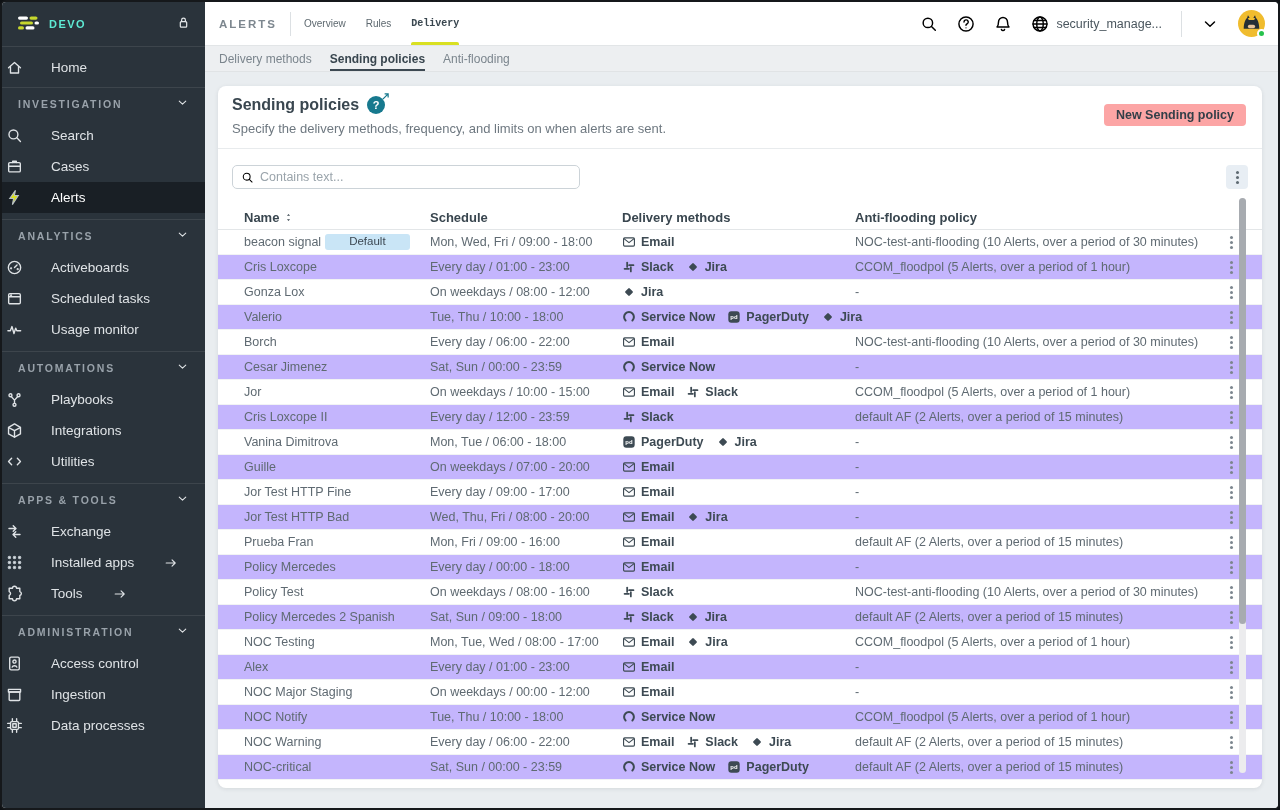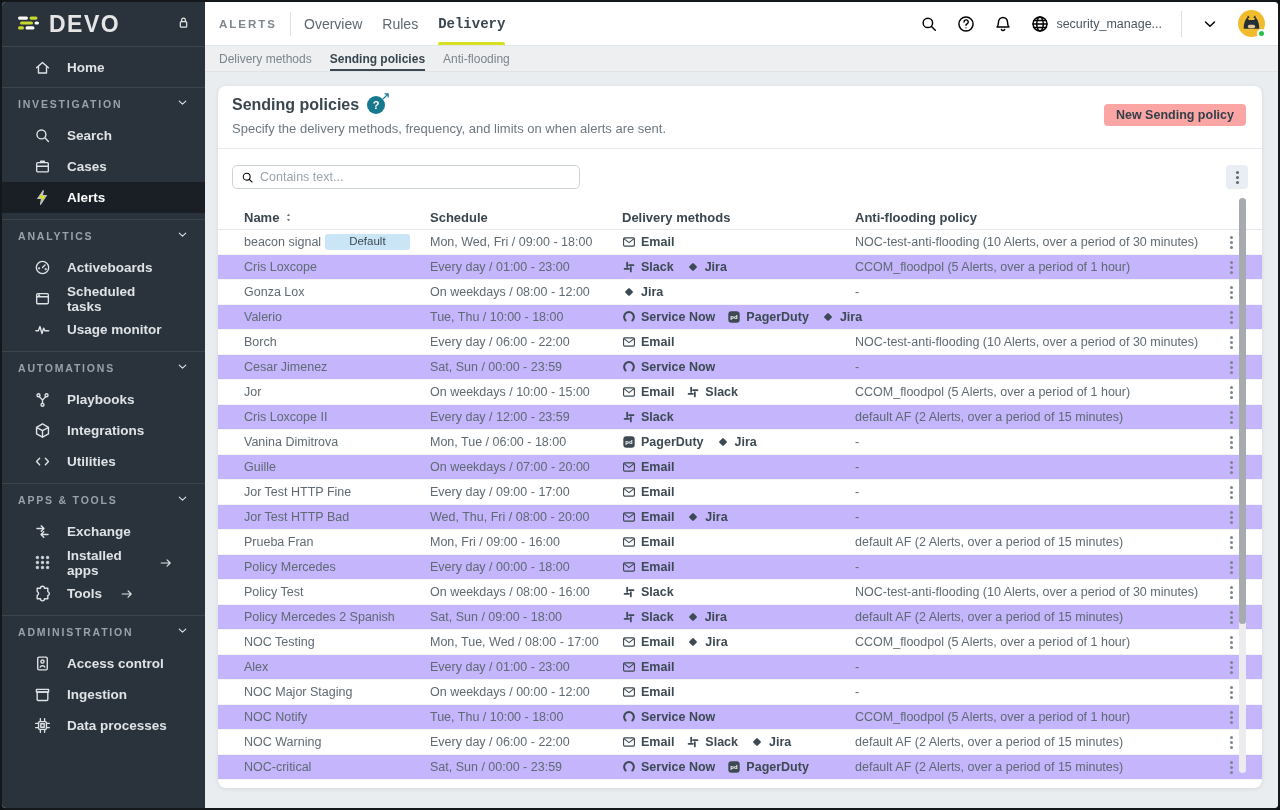--- a/index.html
+++ b/index.html
@@ -6,46 +6,46 @@
   html,body { background:#0e1114; }
   body { font-family:"Liberation Sans","DejaVu Sans",sans-serif; }
 
   .screen{ width:1280px; height:810px; border:2px solid #15181b; border-radius:6px;
            overflow:hidden; display:flex; background:#e9edf0; }
 
   
   .sidebar{ flex:0 0 203px; background:#2a333b; color:#e4e7e9; display:flex; flex-direction:column; overflow:hidden; }
   .side-logo{ height:45px; display:flex; align-items:center; padding:0 14px; border-bottom:1px solid rgba(255,255,255,.09); }
   .logo-mark svg{ width:26px; height:22px; display:block; }
-  .logo-text{ font-size:23px; font-weight:800; letter-spacing:1.5px; color:#e5e5e5; margin-left:7px; }
+  .logo-text{ font-size:11px; font-weight:800; letter-spacing:1.5px; color:#5eead4; margin-left:7px; }
   .side-logo .spacer{ flex:1; }
   .side-lock svg{ width:15px; height:15px; stroke:#9aa3ab; }
 
-  .side-item{ height:31px; display:flex; align-items:center; padding:0 32px; gap:16px;
-              font-size:13.5px; font-weight:700; color:#dfe3e6; cursor:pointer; }
+  .side-item{ height:31px; display:flex; align-items:center; padding:0 4px; gap:28px;
+              font-size:13.5px; font-weight:400; color:#dfe3e6; cursor:pointer; }
   .side-item.home{ height:40px; }
   .side-item .icon svg{ width:17px; height:17px; stroke:#b9c1c7; display:block; }
   .side-item.active{ background:#191f25; color:#fff; }
   .side-item .arrow svg{ width:14px; height:14px; stroke:#aeb6bd; margin-left:2px; }
   .home-wrap{ border-bottom:1px solid rgba(255,255,255,.09); }
 
   .side-section{ border-bottom:1px solid rgba(255,255,255,.09); padding-bottom:6px; }
   .side-section:last-child{ border-bottom:none; }
   .section-header{ height:32px; display:flex; align-items:center; padding:0 16px; cursor:pointer; }
   .section-header .sec-label{ font-size:10.5px; font-weight:700; letter-spacing:1.8px; color:#99a2aa; flex:1; }
   .section-header svg{ width:13px; height:13px; stroke:#99a2aa; }
 
   
   .main{ flex:1; display:flex; flex-direction:column; min-width:0; }
 
   .topnav{ height:44px; background:#fff; border-bottom:1px solid #e2e5e7; display:flex; align-items:center; position:relative; }
   .ctx-label{ margin-left:14px; font-size:11.5px; font-weight:600; letter-spacing:2px; color:#7d878f; }
   .vdiv{ width:1px; height:24px; background:#dce0e3; margin:0 13px; }
   .topnav-tabs{ display:flex; gap:20px; height:100%; }
-  .tab{ position:relative; display:flex; align-items:center; font-size:14px; color:#5d686f; cursor:pointer; }
+  .tab{ position:relative; display:flex; align-items:center; font-size:10px; color:#5d686f; cursor:pointer; }
   .tab.active{ color:#39464f; font-weight:700;font-family:Liberation Mono, monospace; }
   .tab .tabbar{ position:absolute; bottom:0; left:0; right:0; height:3px; background:#d9e021; border-radius:2px 2px 0 0; }
   .top-actions{ margin-left:auto; display:flex; align-items:center; gap:19px; padding-right:13px; }
   .top-actions .icon svg{ width:18px; height:18px; stroke:#4a565e; display:block; cursor:pointer; }
   .account{ display:flex; align-items:center; gap:7px; cursor:pointer; }
   .account-label{ font-size:12.5px; color:#4a565e; }
   .acct-div{ width:1px; height:26px; background:#dcе0e3; background:#dce0e3; }
   .avatar{ position:relative; width:27px; height:27px; cursor:pointer; }
   .avatar svg{ width:27px; height:27px; display:block; }
   .status-dot{ position:absolute; right:-1px; bottom:-1px; width:9px; height:9px; border-radius:50%;

